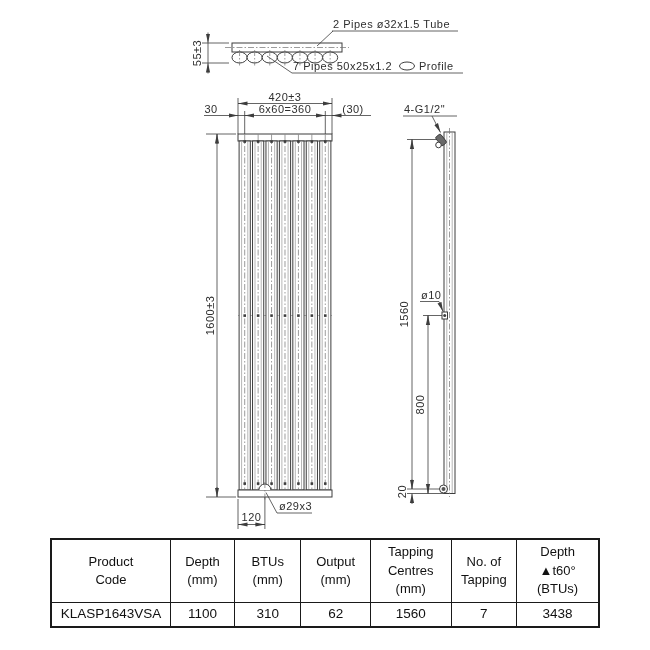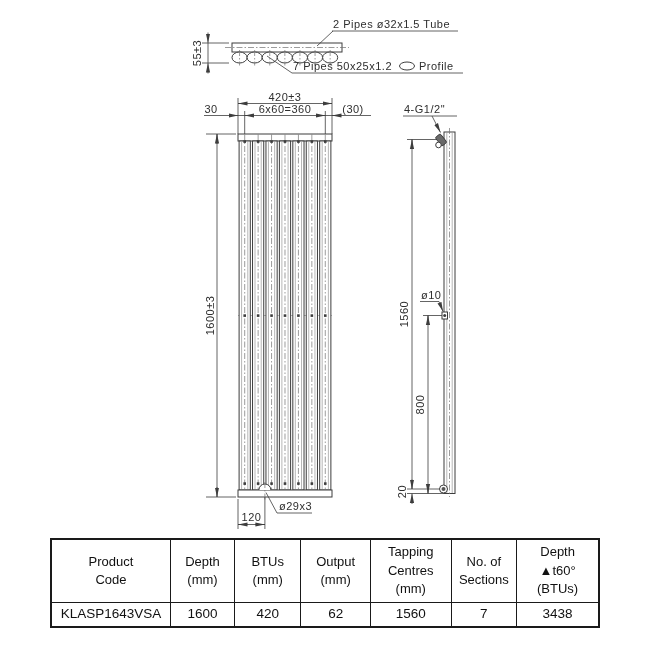--- a/index.html
+++ b/index.html
@@ -202,29 +202,29 @@
       <th>Depth
 (mm)</th>
       <th>BTUs
 (mm)</th>
       <th>Output
 (mm)</th>
       <th>Tapping
 Centres
 (mm)</th>
       <th>No. of
-Sections</th>
+Tapping</th>
       <th>Depth
 ▲t60° (BTUs)</th>
     </tr>
   </thead>
   <tbody>
     <tr>
       <td>KLASP1643VSA</td>
-      <td>1600</td>
-      <td>420</td>
+      <td>1100</td>
+      <td>310</td>
       <td>62</td>
       <td>1560</td>
       <td>7</td>
       <td>3438</td>
     </tr>
   </tbody>
 </table>
 
 </body></html>

